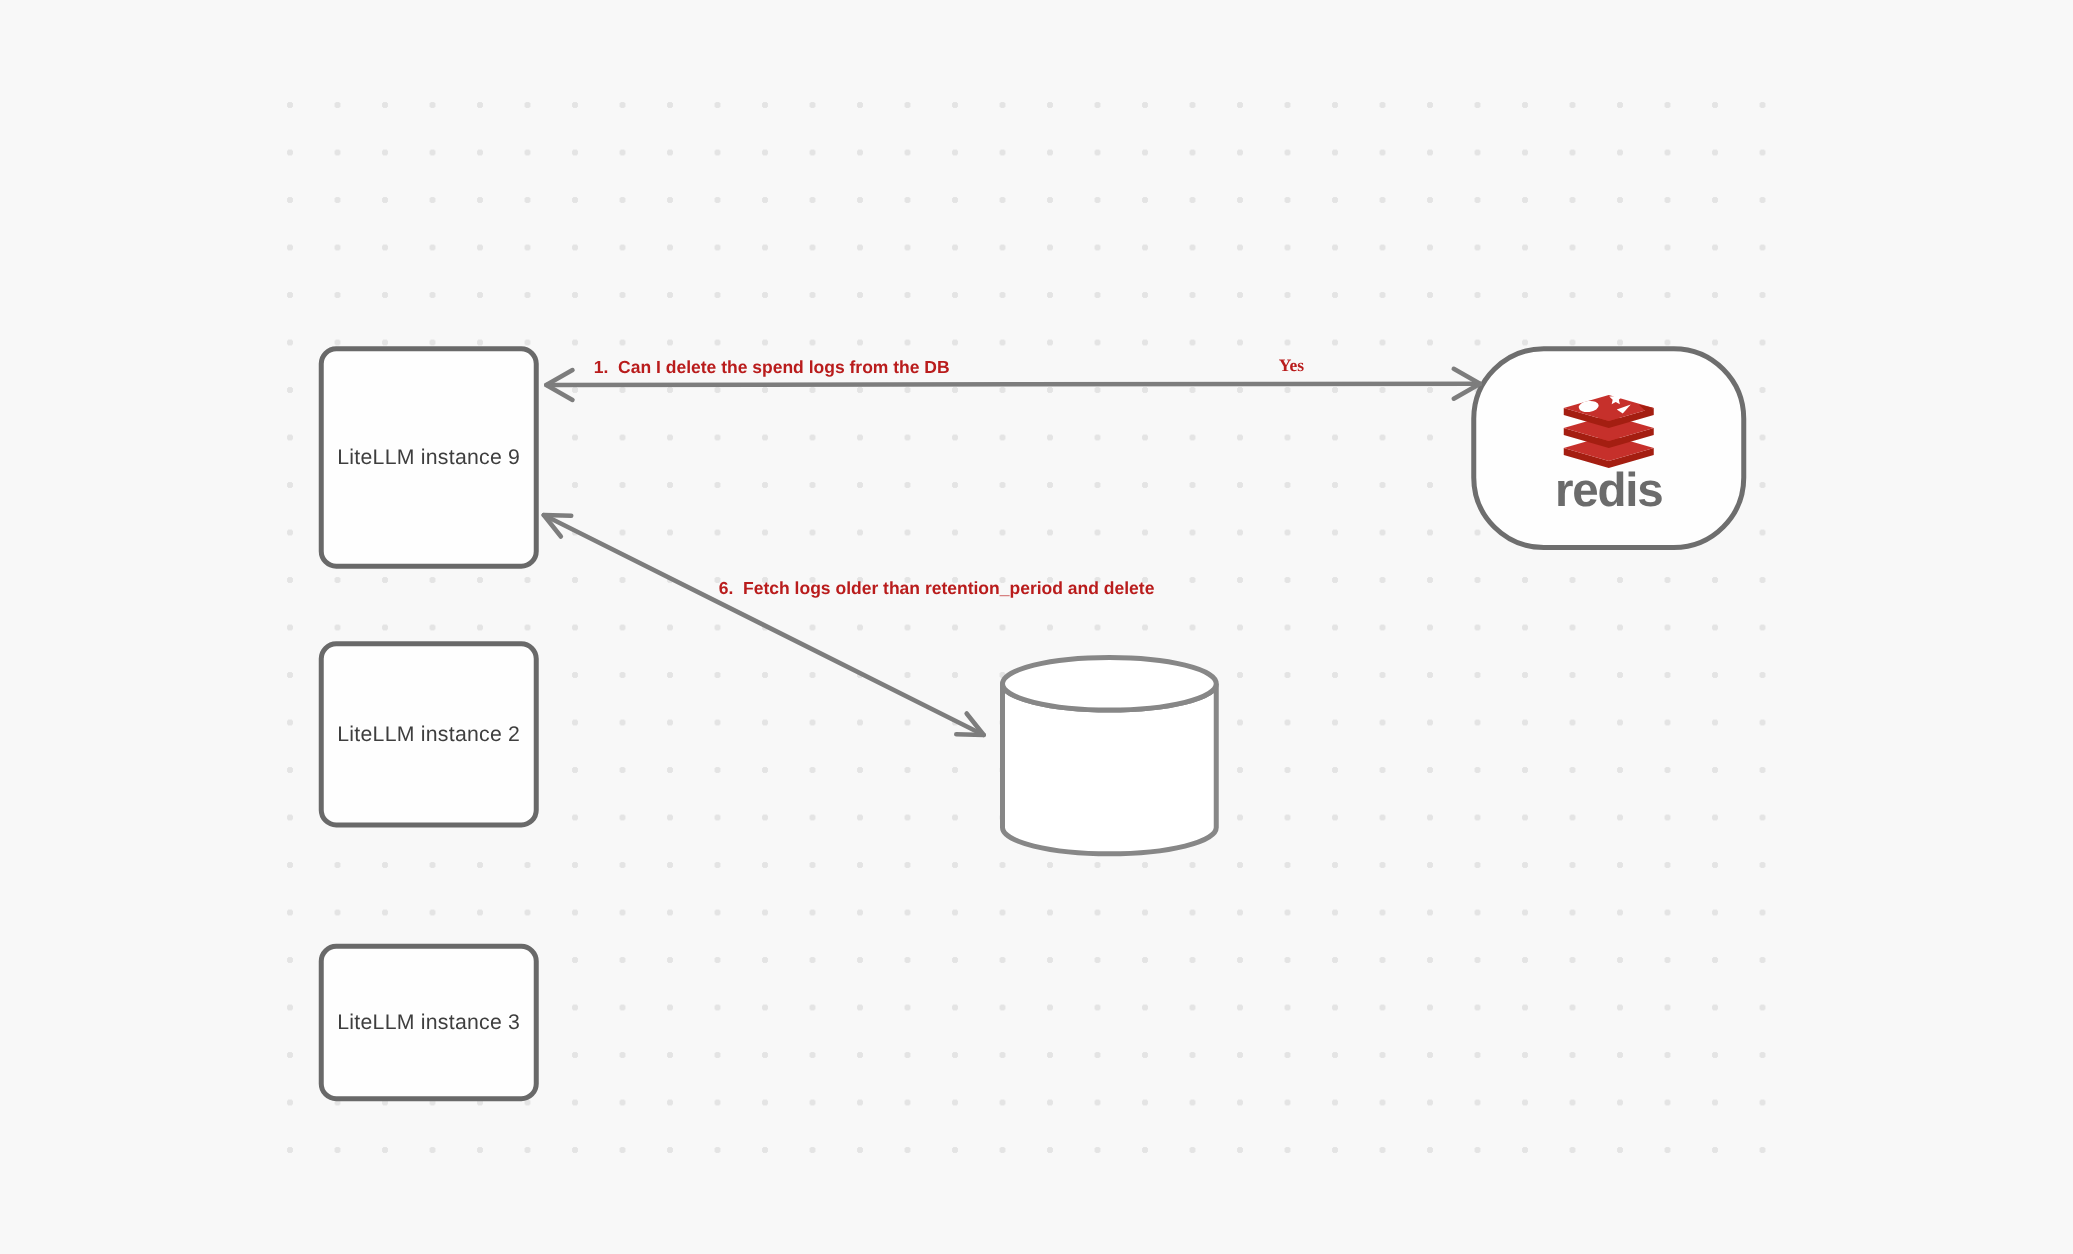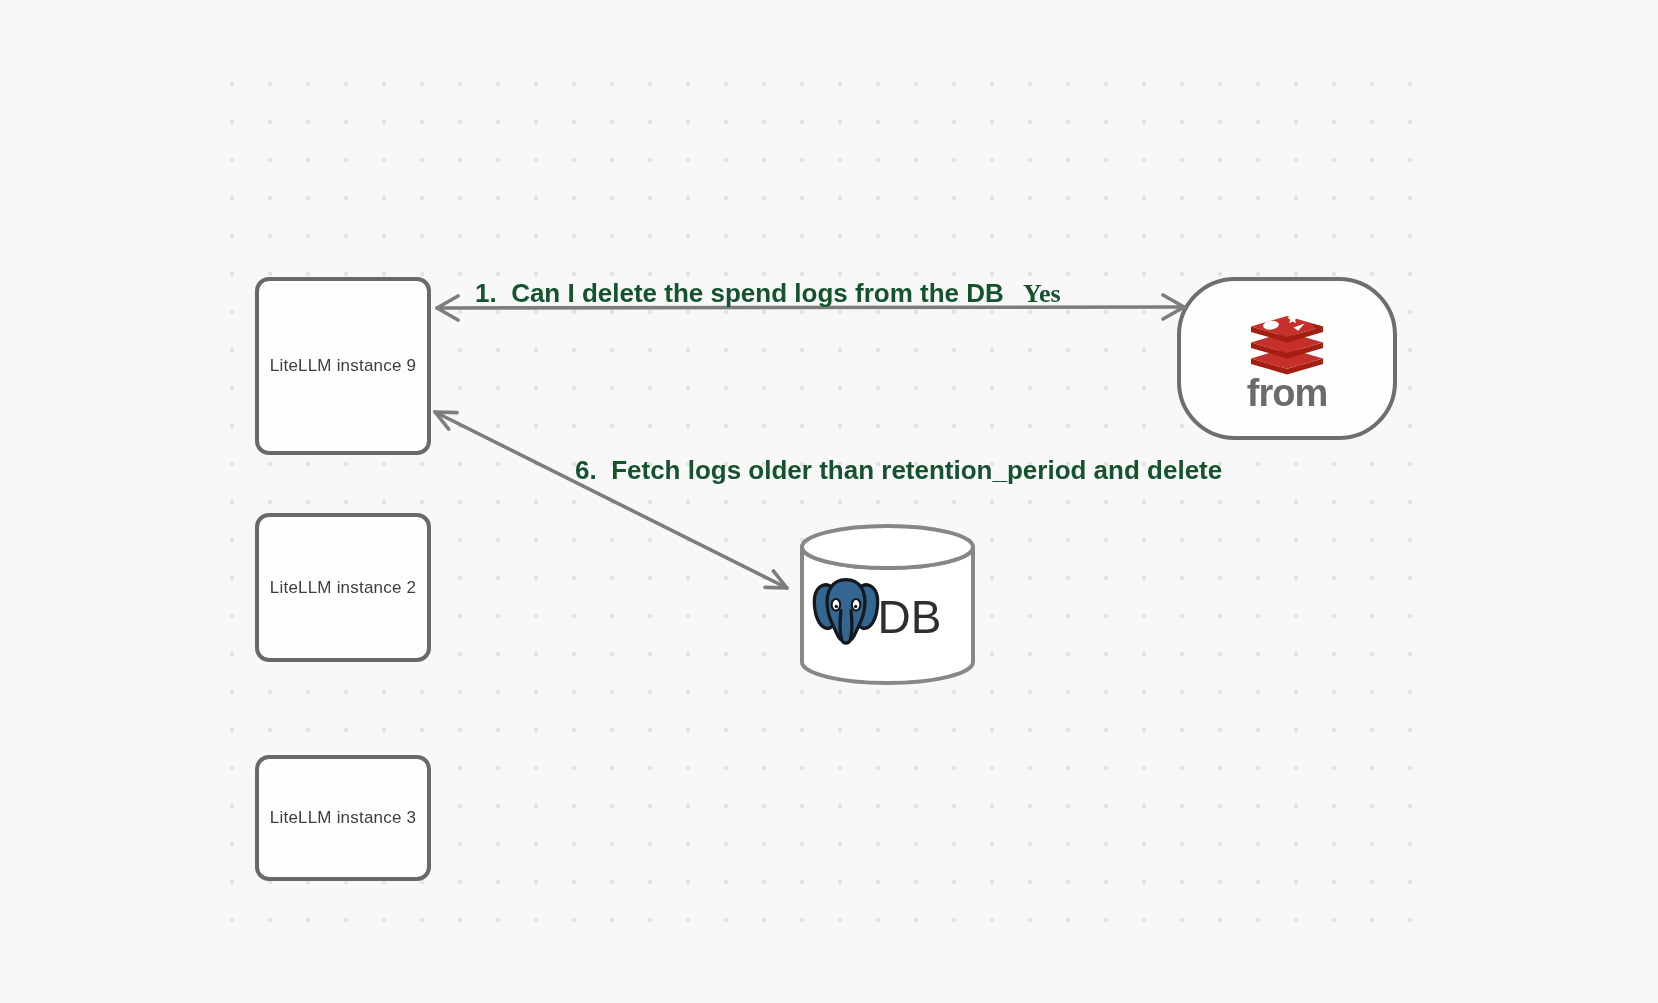--- a/index.html
+++ b/index.html
@@ -76,23 +76,23 @@
   .db-label {
     font-size: 46px;
     color: #2e2e2e;
     line-height: 1;
     margin-left: -4px;
     margin-top: 10px;
   }
   .arrows-layer { position: absolute; left: 0; top: 0; }
   .arrow-label {
     position: absolute;
-    font-size: 26px;
+    font-size: 14px;
     font-weight: bold;
-    color: #14532d;
+    color: #b91c1c;
     white-space: pre;
     line-height: 25px;
   }
   #arrow-1-label { left: 475px; top: 281px; }
   #arrow-1-answer { left: 1023px; top: 281px; font-family: Liberation Serif, serif; }
   #arrow-2-label { left: 575px; top: 458px; }
 </style>
 </head>
 <body>
 
@@ -118,47 +118,28 @@
     <path d="M5 38 L50 25 L95 38 L50 51 Z" fill="#c6302b"></path>
 
     <path d="M5 18 L50 31 L95 18 L95 25 L50 38 L5 25 Z" fill="#a41e11"></path>
     <path d="M5 18 L50 5 L95 18 L50 31 Z" fill="#c6302b"></path>
 
     <ellipse cx="30" cy="16.5" rx="10" ry="5.5" fill="#ffffff" transform="rotate(-7 30 16.5)"></ellipse>
     <polygon points="57,2 58.9,6.2 63.5,6.6 60.1,9.7 61.1,14.2 57,11.9 52.9,14.2 53.9,9.7 50.5,6.6 55.1,6.2" fill="#ffffff"></polygon>
     <polygon points="58,19.5 72,14.5 64,23.5" fill="#ffffff"></polygon>
     <polygon points="95,18 80,14.5 87,21.5" fill="#a41e11"></polygon>
   </svg>
-  <span class="redis-wordmark">from</span>
+  <span class="redis-wordmark">redis</span>
 </div>
 
 <div class="db-node">
   <svg class="db-cyl-svg" width="179" height="165" viewBox="0 0 179 165">
     <path d="M4 25 L4 140 A85.5 21 0 0 0 175 140 L175 25 A85.5 21 0 0 1 4 25 Z" fill="#ffffff" stroke="#878787" stroke-width="4"></path>
     <ellipse cx="89.5" cy="25" rx="85.5" ry="21" fill="#ffffff" stroke="#878787" stroke-width="4"></ellipse>
   </svg>
-  <div class="db-content">
-    <svg width="72" height="76" viewBox="0 0 100 104">
-      <g stroke="#14181d" stroke-width="4.5" stroke-linejoin="round" stroke-linecap="round">
-
-        <path d="M34 20 C18 6 5 20 6 40 C7 62 16 78 28 74 C33 72 35 64 36 56 Z" fill="#336791"></path>
-        <path d="M66 20 C82 6 95 20 94 40 C93 62 84 78 72 74 C67 72 65 64 64 56 Z" fill="#336791"></path>
-
-        <path d="M50 7 C30 7 22 24 24 44 C25 58 30 67 34 75 C38 83 40 93 50 93 C60 93 62 83 66 75 C70 67 75 58 76 44 C78 24 70 7 50 7 Z" fill="#336791"></path>
-
-        <path d="M43 50 C41 68 41 80 44 90 C46 97 54 97 56 90 C59 80 59 68 57 50" fill="#336791"></path>
-
-        <ellipse cx="36" cy="42" rx="6" ry="8" fill="#ffffff" stroke-width="3"></ellipse>
-        <ellipse cx="64" cy="42" rx="6" ry="8" fill="#ffffff" stroke-width="3"></ellipse>
-        <circle cx="36.5" cy="44.5" r="2.4" fill="#14181d" stroke="none"></circle>
-        <circle cx="63.5" cy="44.5" r="2.4" fill="#14181d" stroke="none"></circle>
-      </g>
-    </svg>
-    <span class="db-label">DB</span>
-  </div>
 </div>
 
 <svg class="arrows-layer" width="1658" height="1003" viewBox="0 0 1658 1003">
   <g stroke="#7d7d7d" stroke-width="3.6" fill="none" stroke-linecap="round" stroke-linejoin="round">
     <g>
       <path d="M437 308 L1184 307"></path>
       <path d="M458 296 L437 308 L458 320"></path>
       <path d="M1163 295 L1184 307 L1163 319"></path>
     </g>
     <g>

